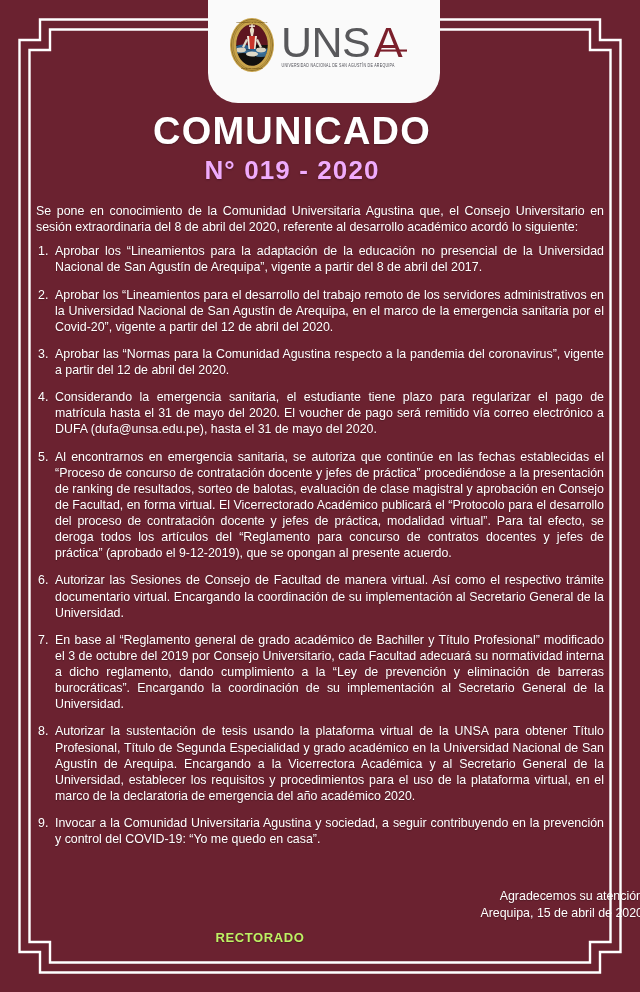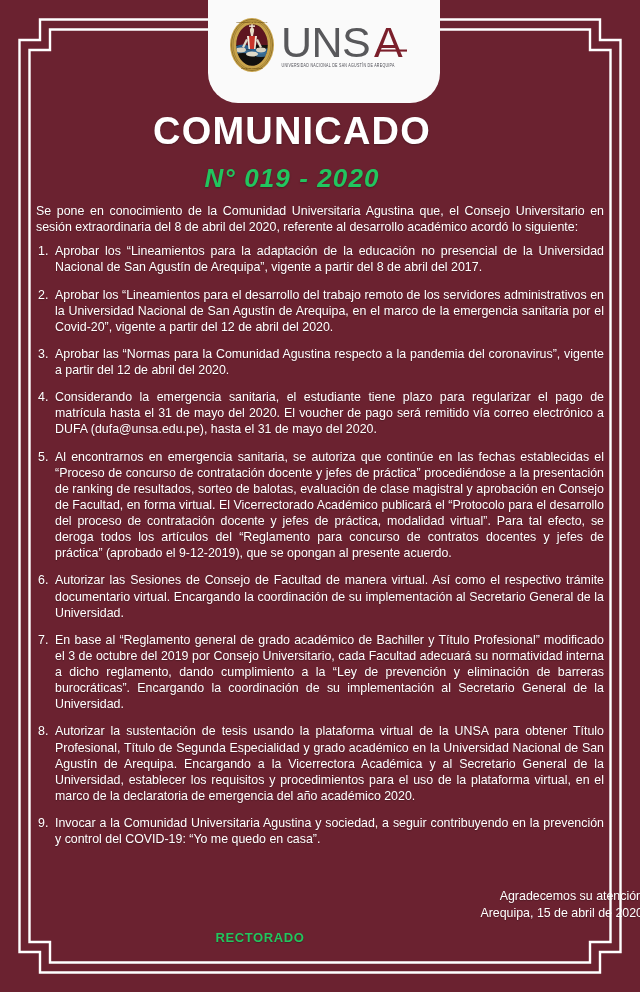--- a/index.html
+++ b/index.html
@@ -82,27 +82,26 @@
   #comunicado-title {
     color:#FFFFFF;
     font-size:38px;
     font-weight:bold;
     letter-spacing:1.2px;
     line-height:1.02;
     text-shadow:0 1px 2px rgba(0,0,0,0.28);
   }
 
   #comunicado-number {
-    color:#22c55e;
+    color:#f0abfc;
     font-size:26px;
     font-weight:bold;
     letter-spacing:1.1px;
-    margin-top:12px;
+    margin-top:4px;
     text-shadow:0 1px 2px rgba(0,0,0,0.28);
-    font-style:italic;
   }
 
   
   #body-content {
     position:absolute;
     top:203px;
     left:36px;
     width:568px;
     z-index:2;
     color:#FFFFFF;
@@ -149,21 +148,21 @@
     text-shadow:0 0.5px 1px rgba(0,0,0,0.25);
     margin-left:39px;
   }
 
   #signature-block {
     position:absolute;
     top:930px;
     left:0;
     width:520px;
     text-align:center;
-    color:#22c55e;
+    color:#bef264;
     font-size:13px;
     font-weight:bold;
     letter-spacing:0.6px;
     z-index:2;
     text-shadow:0 0.5px 1px rgba(0,0,0,0.25);
   }
 </style>
 </head>
 <body>
 

